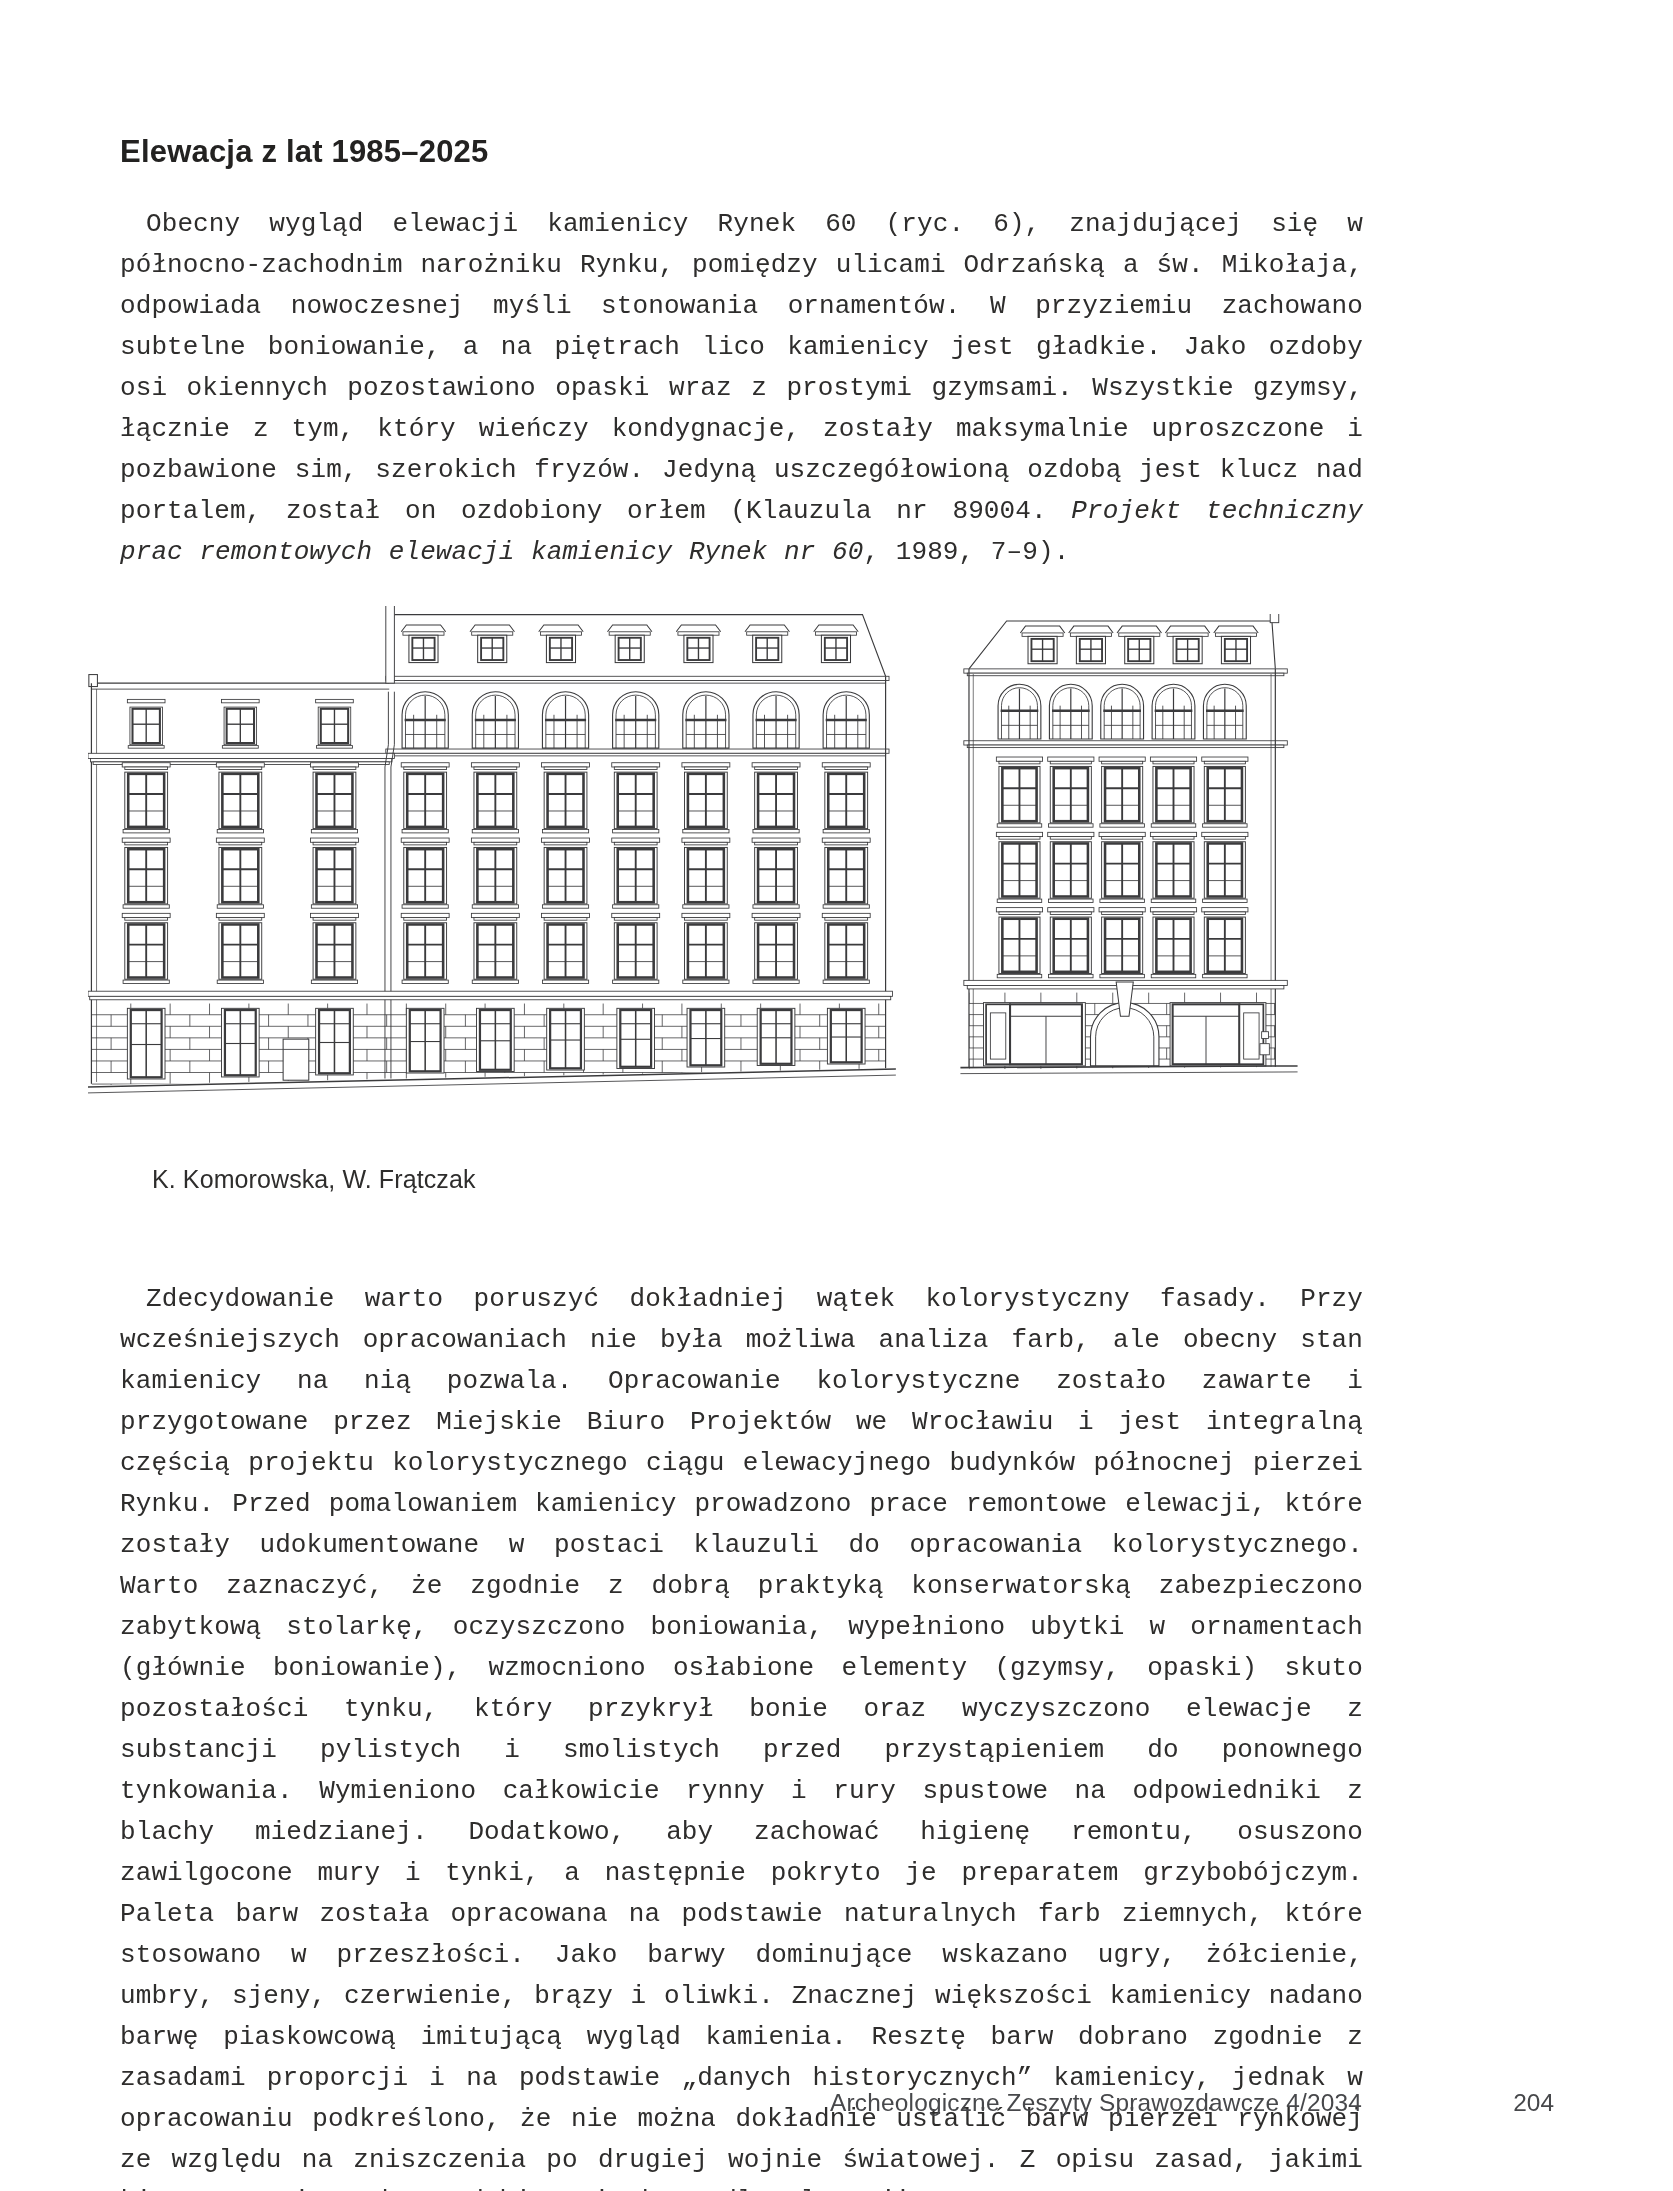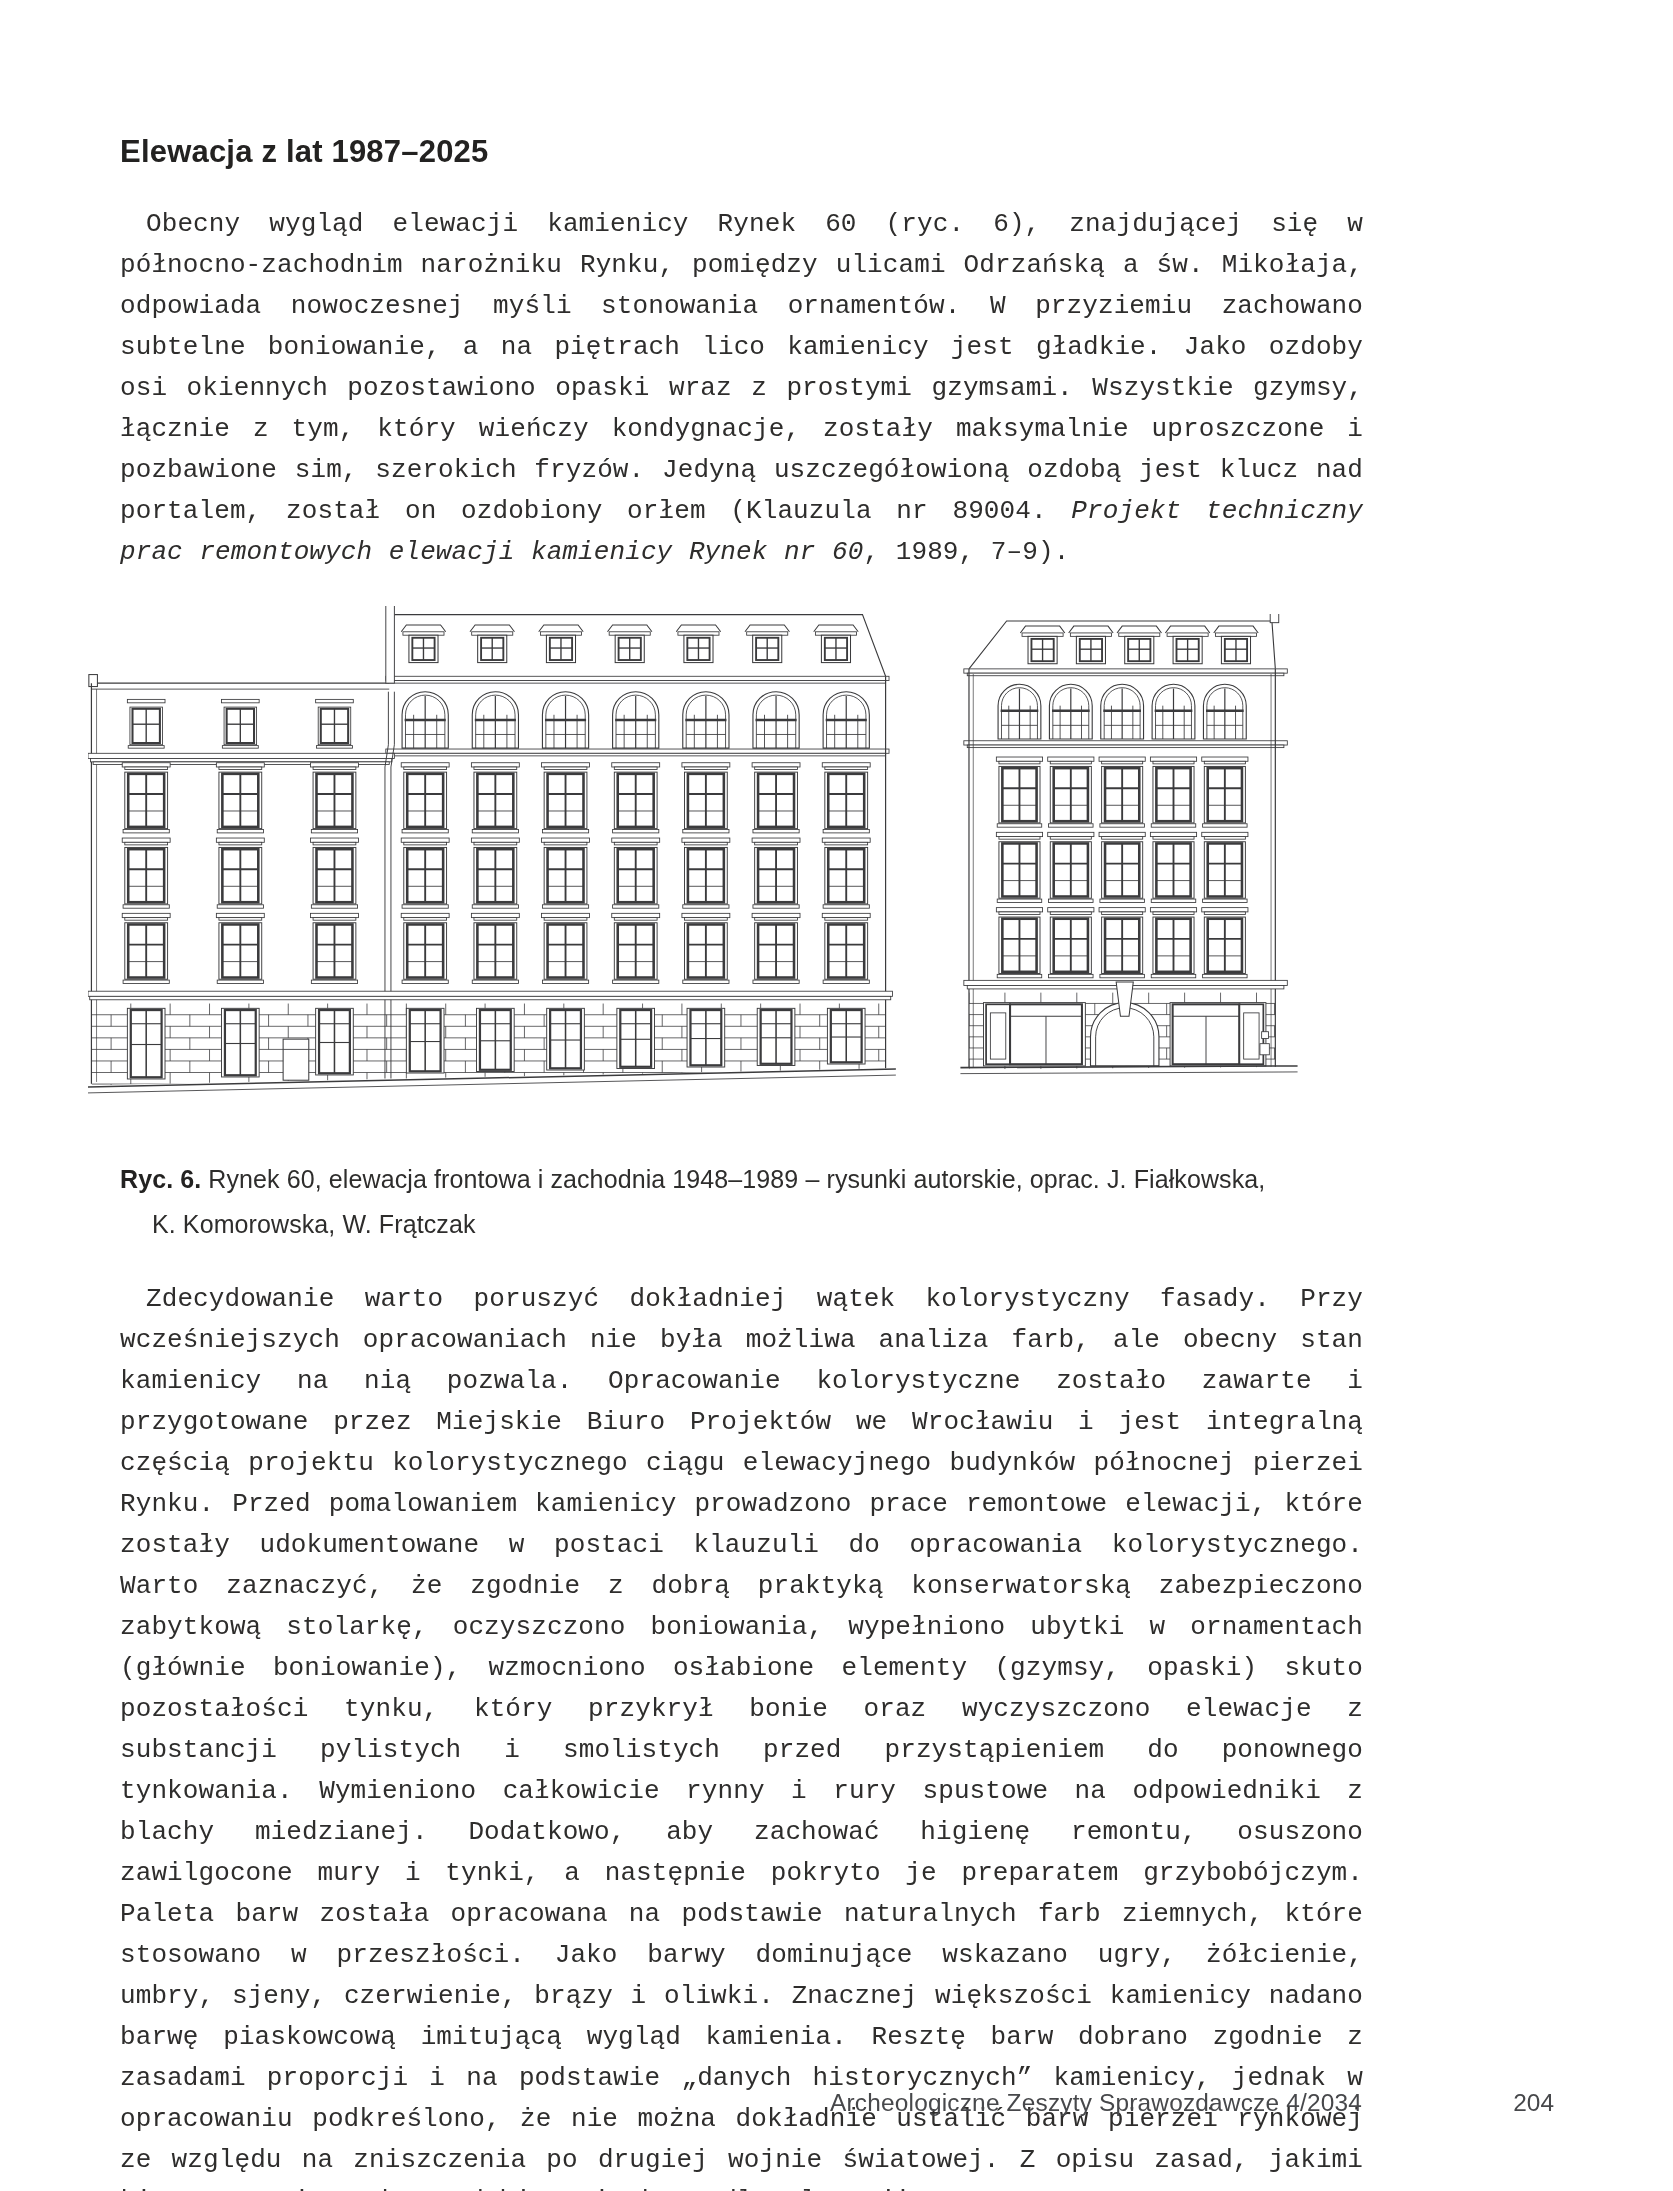--- a/index.html
+++ b/index.html
@@ -34,21 +34,21 @@
     top:2089px;right:312px;font-size:24.4px;color:#47484b;letter-spacing:0.2px;
   }
   .footer-page{
     top:2089px;right:120px;font-size:24.4px;color:#47484b;
   }
   svg{display:block;}
 </style>
 </head>
 <body>
 
-<h2 class="abs heading">Elewacja z lat 1987–2025</h2>
+<h2 class="abs heading">Elewacja z lat 1985–2025</h2>
 
 <p class="abs bodytext para1"><span>Obecny wygląd elewacji kamienicy Rynek 60 (ryc. 6), znajdującej się w północno-zachodnim narożniku Rynku, pomiędzy ulicami Odrzańską a św. Mikołaja, odpowiada nowoczesnej myśli stonowania ornamentów. W przyziemiu zachowano subtelne boniowanie, a na piętrach lico kamienicy jest gładkie. Jako ozdoby osi okiennych pozostawiono opaski wraz z prostymi gzymsami. Wszystkie gzymsy, łącznie z tym, który wieńczy kondygnacje, zostały maksymalnie uproszczone i pozbawione sim, szerokich fryzów. Jedyną uszczegółowioną ozdobą jest klucz nad portalem, został on ozdobiony orłem (Klauzula nr 89004. </span><i>Projekt techniczny prac remontowych elewacji kamienicy Rynek nr 60</i><span>, 1989, 7–9).</span></p>
 
 <div class="abs figure">
   <svg id="svgL" class="fig-left" width="813" height="500" viewBox="0 0 950 584">
       <g>
         <path d="M 358 10 L 905 10 L 932 82" fill="#fff" stroke="#3b3b3d" stroke-width="1.3"></path>
         <rect x="348" y="82" width="588" height="5" fill="#fff" stroke="#3b3b3d" stroke-width="1"></rect>
         <rect x="352" y="87" width="580" height="3" fill="#fff" stroke="#3b3b3d" stroke-width="1"></rect>
         <path d="M 366 30 L 372 22 L 412 22 L 418 30" fill="#fff" stroke="#3b3b3d" stroke-width="1.2"></path>
@@ -942,21 +942,20 @@
       </g>
       <defs>
         <clipPath id="rcl1">
           <path d="M 14 442 L 372 442 L 372 529.1384615384616 L 14 531.8923076923077 Z"></path>
         </clipPath>
       </defs>
     </svg>
 </div>
 
 <p class="abs caption">
-  <span><b>Ryc. 6.</b><span> Rynek 60, elewacja frontowa i zachodnia 1948–1989 – rysunki autorskie, oprac. J. Fiałkowska,</span></span>
   <span class="line2">K. Komorowska, W. Frątczak</span>
 </p>
 
 <p class="abs bodytext para2">Zdecydowanie warto poruszyć dokładniej wątek kolorystyczny fasady. Przy wcześniejszych opracowaniach nie była możliwa analiza farb, ale obecny stan kamienicy na nią pozwala. Opracowanie kolorystyczne zostało zawarte i przygotowane przez Miejskie Biuro Projektów we Wrocławiu i jest integralną częścią projektu kolorystycznego ciągu elewacyjnego budynków północnej pierzei Rynku. Przed pomalowaniem kamienicy prowadzono prace remontowe elewacji, które zostały udokumentowane w postaci klauzuli do opracowania kolorystycznego. Warto zaznaczyć, że zgodnie z dobrą praktyką konserwatorską zabezpieczono zabytkową stolarkę, oczyszczono boniowania, wypełniono ubytki w ornamentach (głównie boniowanie), wzmocniono osłabione elementy (gzymsy, opaski) skuto pozostałości tynku, który przykrył bonie oraz wyczyszczono elewacje z substancji pylistych i smolistych przed przystąpieniem do ponownego tynkowania. Wymieniono całkowicie rynny i rury spustowe na odpowiedniki z blachy miedzianej. Dodatkowo, aby zachować higienę remontu, osuszono zawilgocone mury i tynki, a następnie pokryto je preparatem grzybobójczym. Paleta barw została opracowana na podstawie naturalnych farb ziemnych, które stosowano w przeszłości. Jako barwy dominujące wskazano ugry, żółcienie, umbry, sjeny, czerwienie, brązy i oliwki. Znacznej większości kamienicy nadano barwę piaskowcową imitującą wygląd kamienia. Resztę barw dobrano zgodnie z zasadami proporcji i na podstawie „danych historycznych” kamienicy, jednak w opracowaniu podkreślono, że nie można dokładnie ustalić barw pierzei rynkowej ze względu na zniszczenia po drugiej wojnie światowej. Z opisu zasad, jakimi kierowano się podczas dobierania barw dla elewacji,</p>
 
 <span class="abs footer-journal">Archeologiczne Zeszyty Sprawozdawcze 4/2034</span>
 <span class="abs footer-page">204</span>
 
 
 </body></html>

